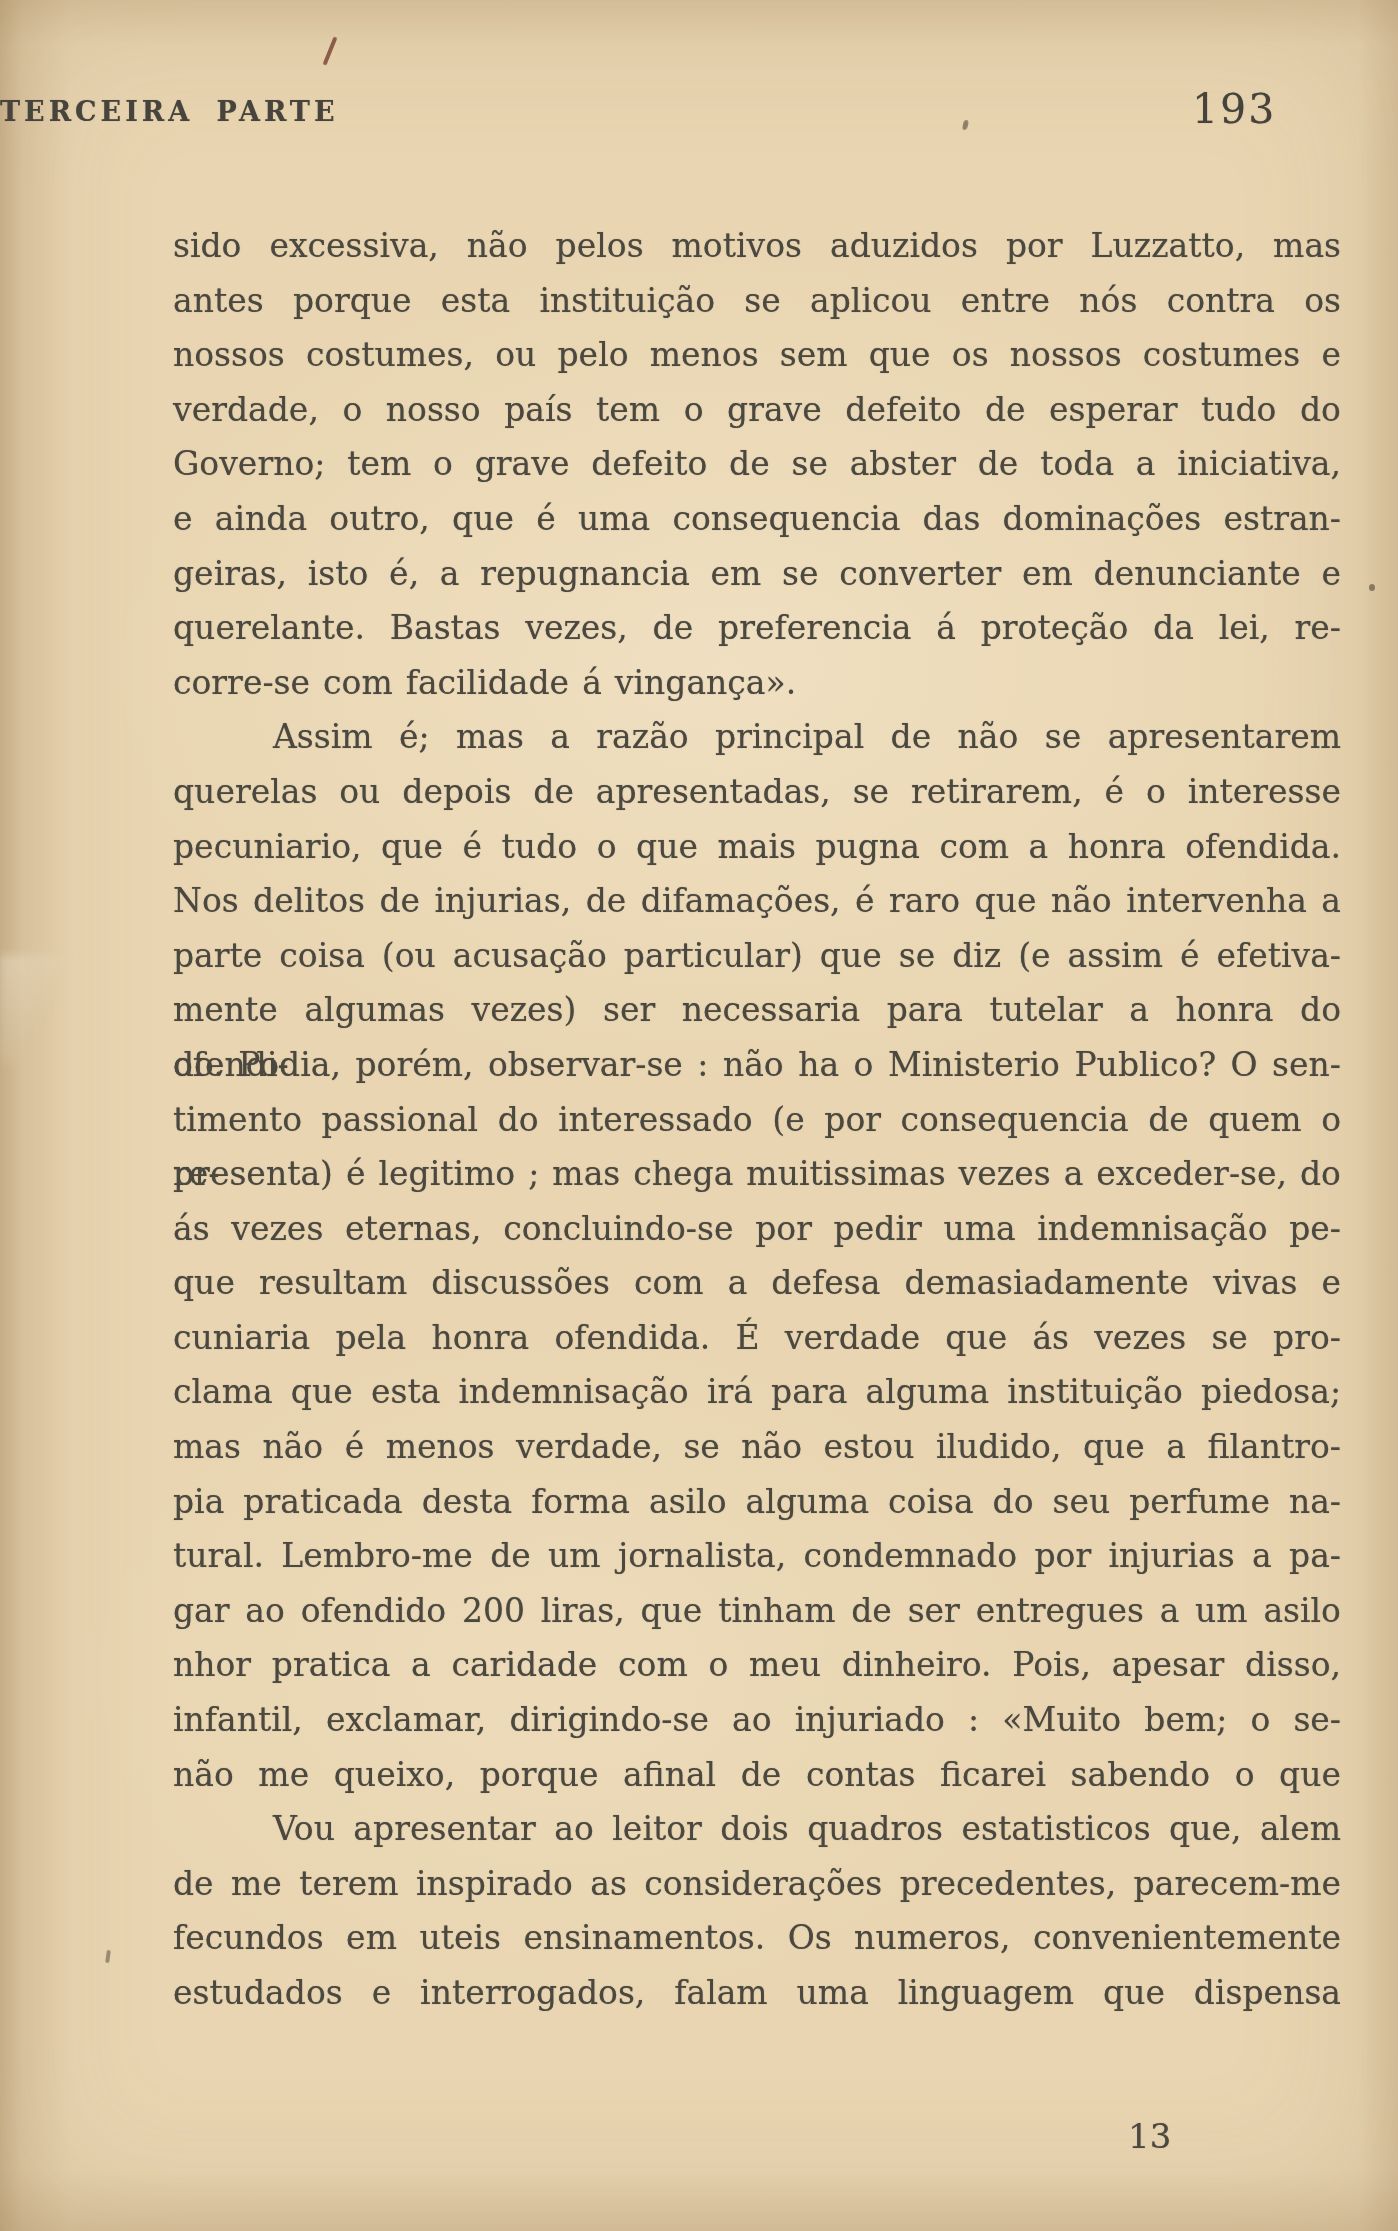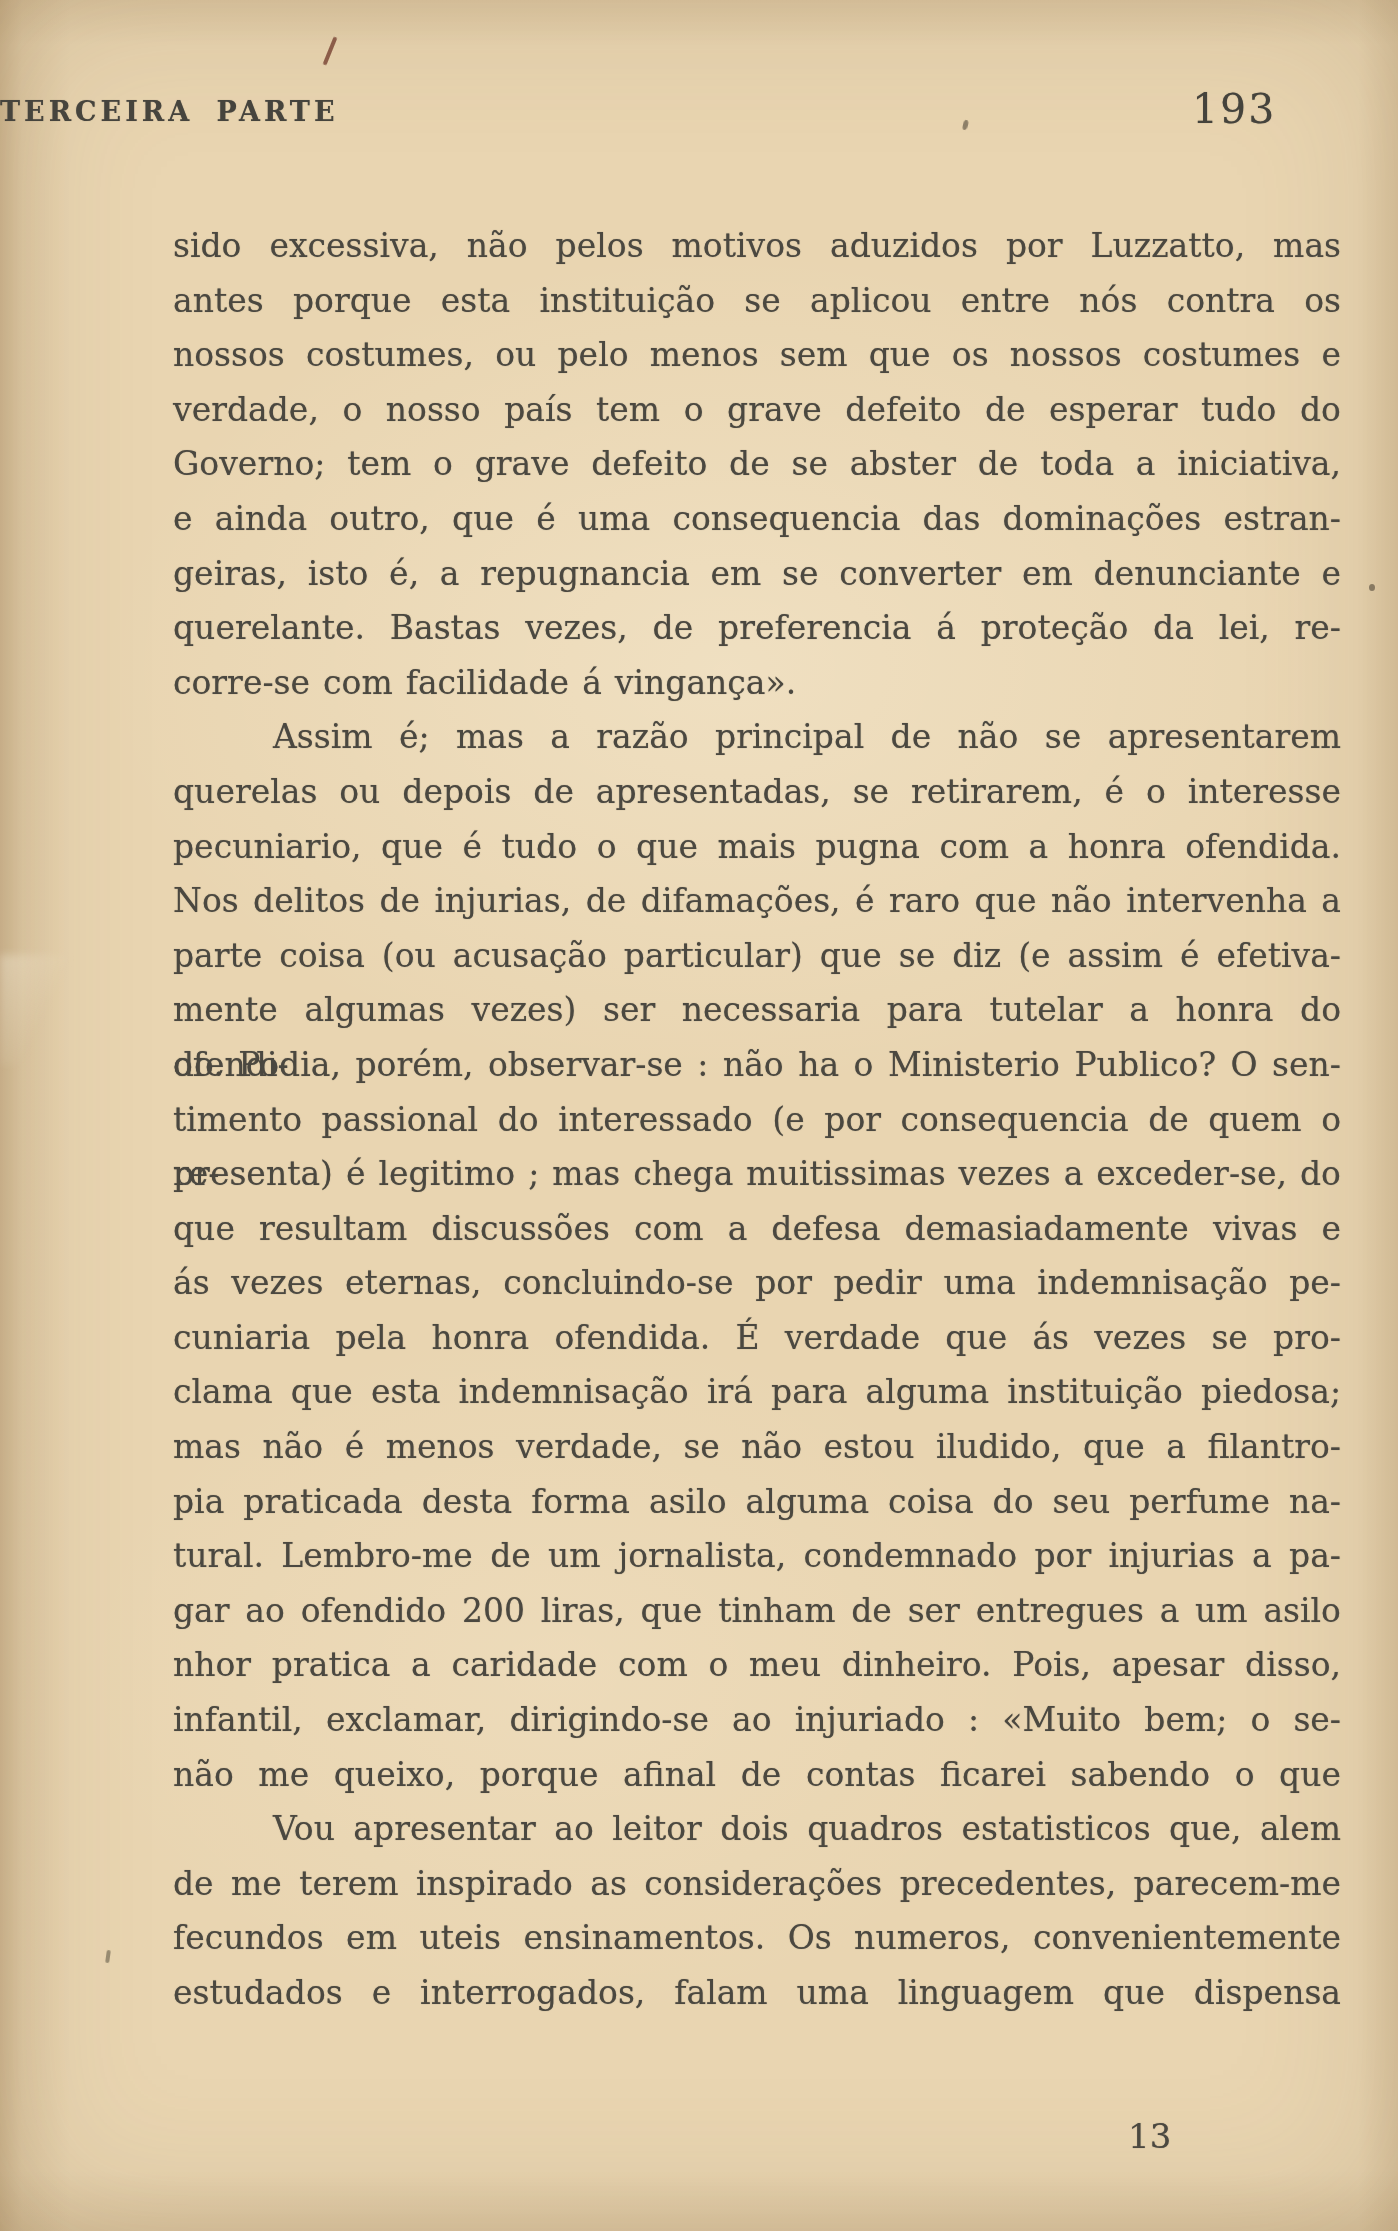--- a/index.html
+++ b/index.html
@@ -119,22 +119,22 @@
       <div class="line end"><span>corre-se com facilidade á vingança».</span></div>
       <div class="line indent"><span>Assim é; mas a razão principal de não se apresentarem</span></div>
       <div class="line"><span>querelas ou depois de apresentadas, se retirarem, é o interesse</span></div>
       <div class="line"><span>pecuniario, que é tudo o que mais pugna com a honra ofendida.</span></div>
       <div class="line"><span>Nos delitos de injurias, de difamações, é raro que não intervenha a</span></div>
       <div class="line"><span class="it">parte coisa</span><span> (ou acusação particular) que se diz (e assim é efetiva-</span></div>
       <div class="line"><span>mente algumas vezes) ser necessaria para tutelar a honra do ofendi-</span></div>
       <div class="line"><span>do. Podia, porém, observar-se : não ha o Ministerio Publico? O sen-</span></div>
       <div class="line"><span>timento passional do interessado (e por consequencia de quem o re-</span></div>
       <div class="line"><span>presenta) é legitimo ; mas chega muitissimas vezes a exceder-se, do</span></div>
+      <div class="line"><span>ás vezes eternas, concluindo-se por pedir uma indemnisação pe-</span></div>
       <div class="line"><span>que resultam discussões com a defesa demasiadamente vivas e</span></div>
-      <div class="line"><span>ás vezes eternas, concluindo-se por pedir uma indemnisação pe-</span></div>
       <div class="line"><span>cuniaria pela </span><span class="it">honra</span><span> ofendida. É verdade que ás vezes se pro-</span></div>
       <div class="line"><span>clama que esta indemnisação irá para alguma instituição piedosa;</span></div>
       <div class="line"><span>mas não é menos verdade, se não estou iludido, que a filantro-</span></div>
       <div class="line"><span>pia praticada desta forma asilo alguma coisa do seu perfume na-</span></div>
       <div class="line"><span>tural. Lembro-me de um jornalista, condemnado por injurias a pa-</span></div>
       <div class="line"><span>gar ao ofendido 200 liras, que tinham de ser entregues a um asilo</span></div>
       <div class="line"><span>nhor pratica a caridade com o meu dinheiro. Pois, apesar disso,</span></div>
       <div class="line"><span>infantil, exclamar, dirigindo-se ao injuriado : «Muito bem; o se-</span></div>
       <div class="line"><span>não me queixo, porque afinal de contas ficarei sabendo o que</span></div>
       <div class="line indent"><span>Vou apresentar ao leitor dois quadros estatisticos que, alem</span></div>

